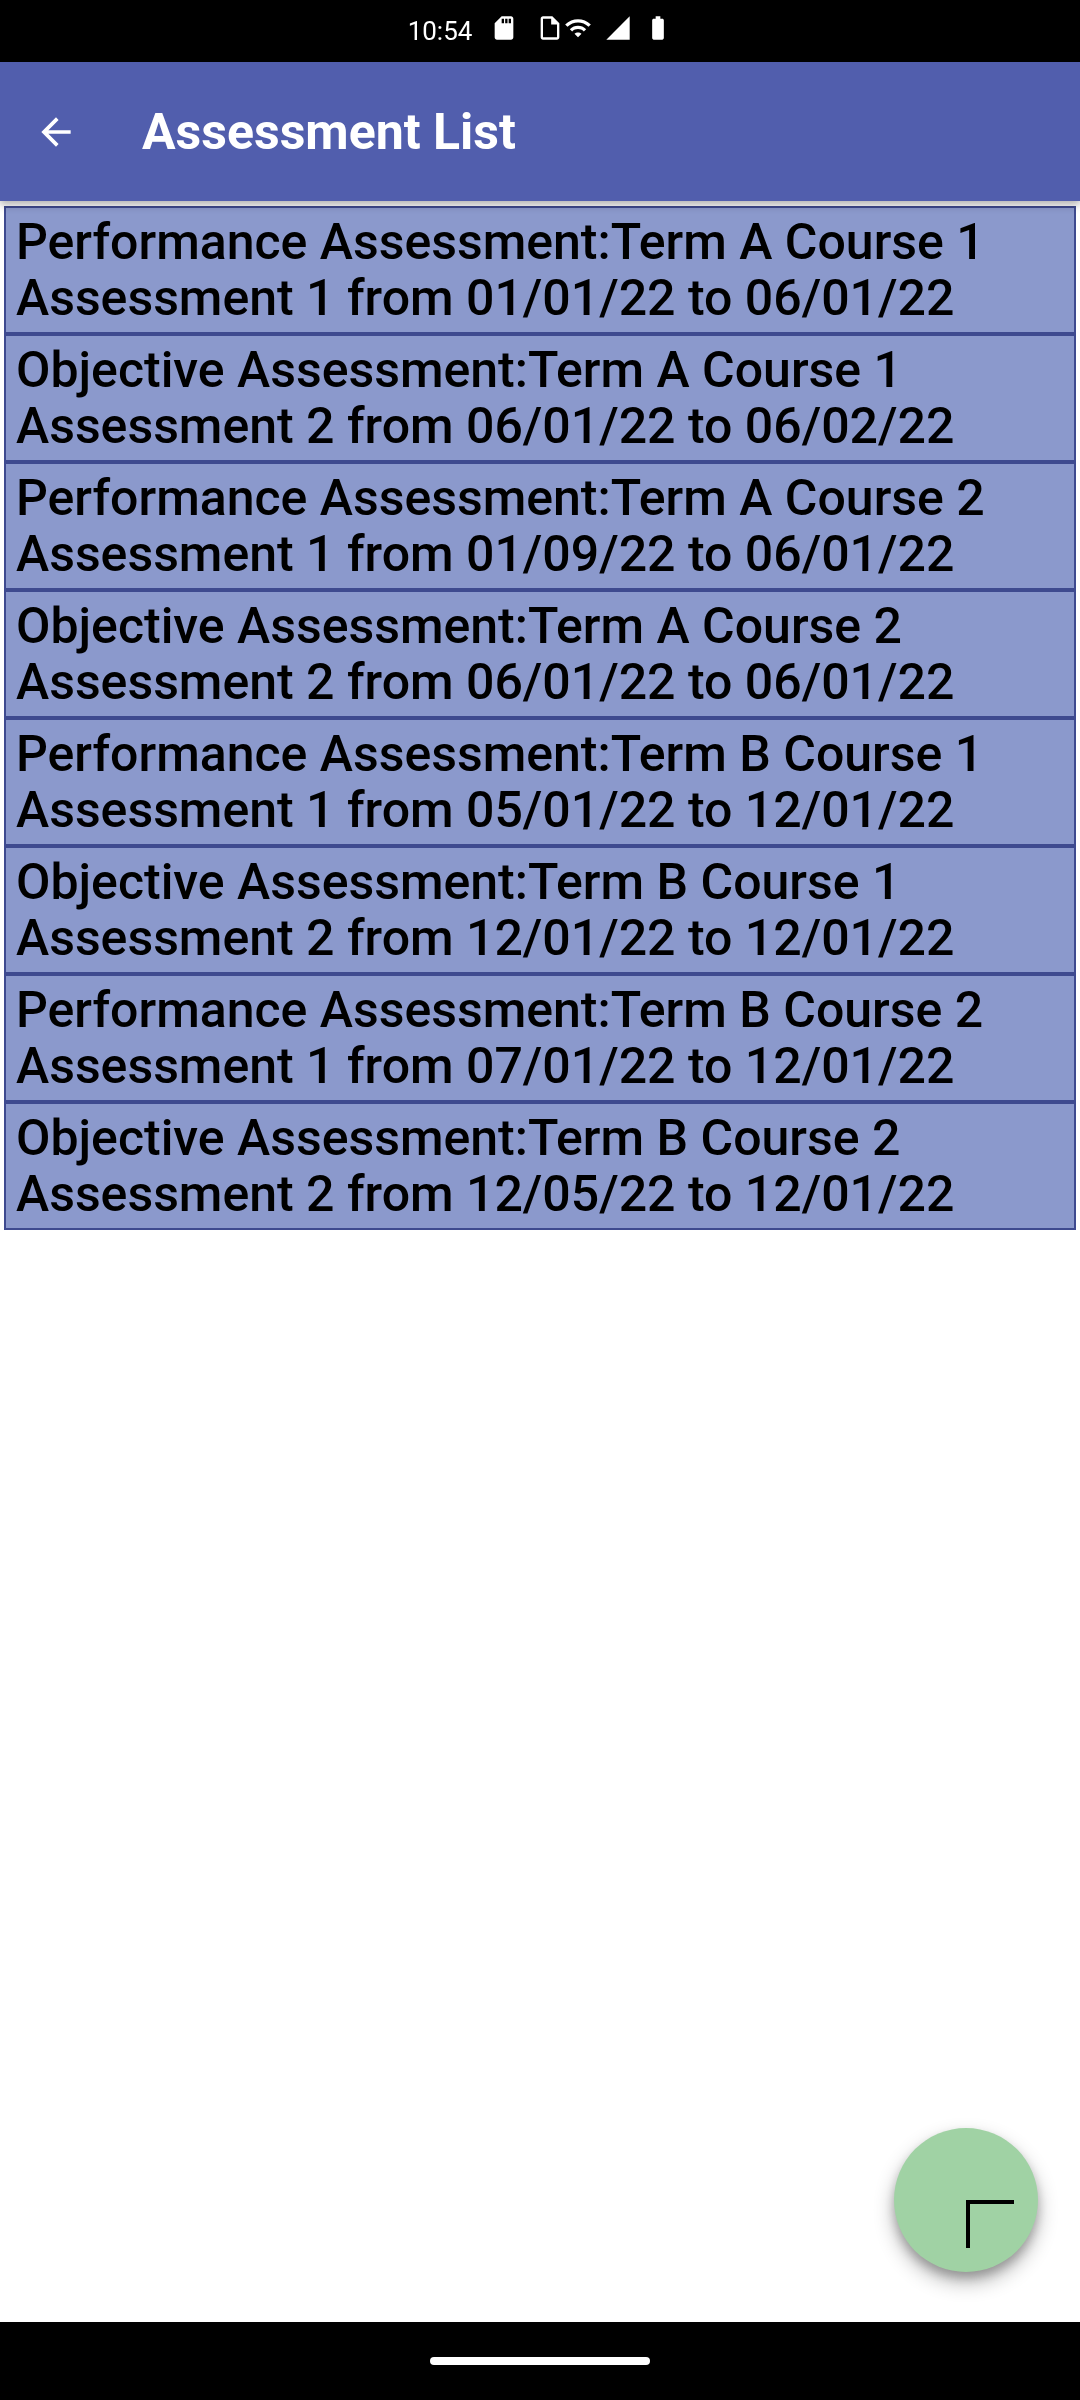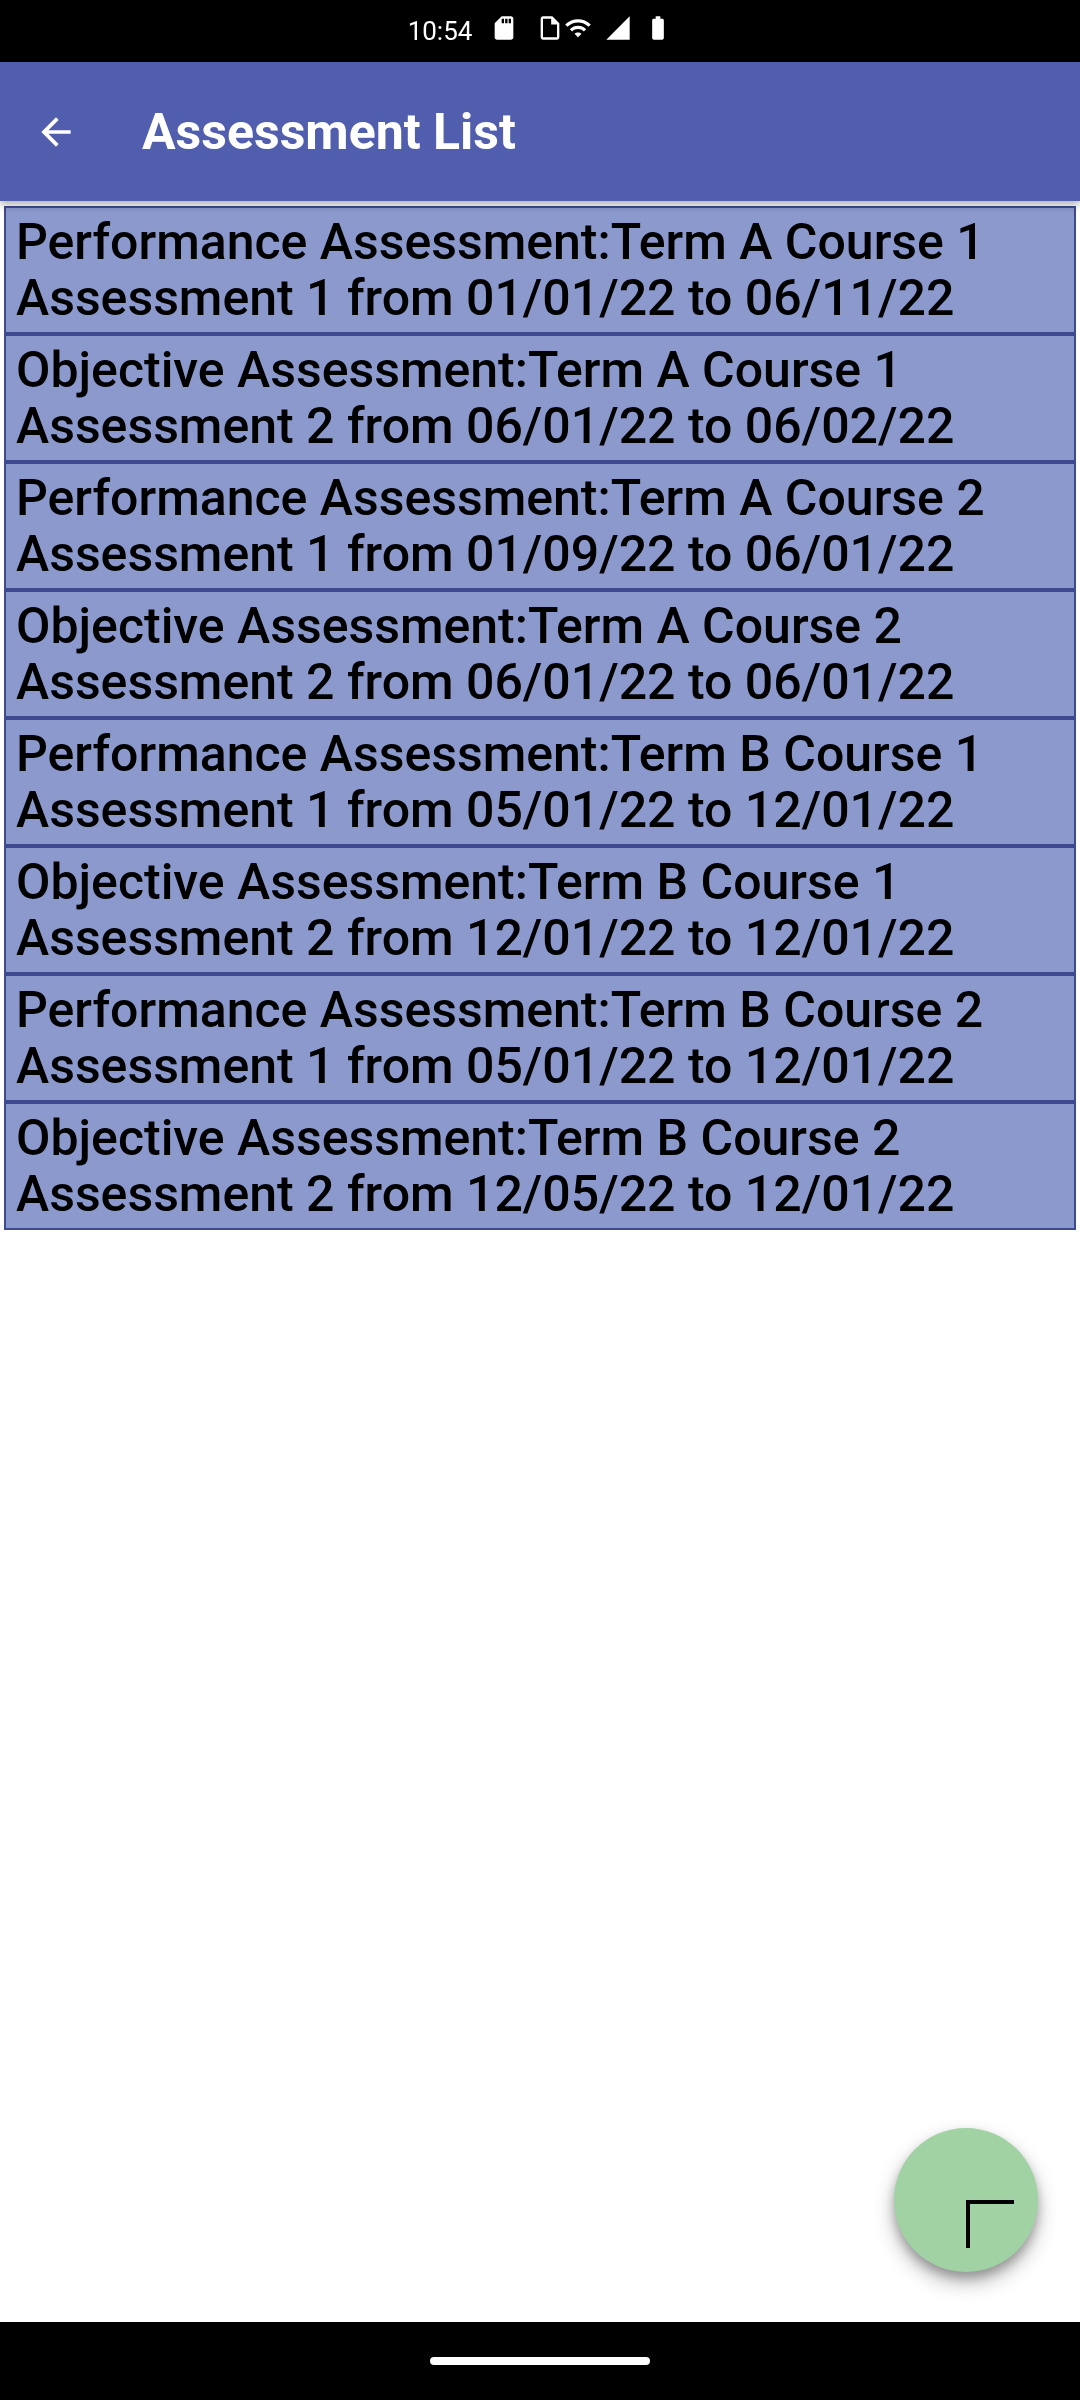--- a/index.html
+++ b/index.html
@@ -205,27 +205,27 @@
     <div class="back-button">
       <svg class="back-arrow" viewBox="0 0 24 24" fill="#fff">
         <path d="M20 11H7.83l5.59-5.59L12 4l-8 8 8 8 1.41-1.41L7.83 13H20v-2z"></path>
       </svg>
     </div>
     <div class="app-title">Assessment List</div>
   </div>
 
   <div class="content-area">
     <div class="list-container">
-      <div class="list-item">Performance Assessment:Term A Course 1 Assessment 1 from 01/01/22 to 06/11/22</div>
+      <div class="list-item">Performance Assessment:Term A Course 1 Assessment 1 from 01/01/22 to 06/01/22</div>
       <div class="list-item">Objective Assessment:Term A Course 1 Assessment 2 from 06/01/22 to 06/02/22</div>
       <div class="list-item">Performance Assessment:Term A Course 2 Assessment 1 from 01/09/22 to 06/01/22</div>
       <div class="list-item">Objective Assessment:Term A Course 2 Assessment 2 from 06/01/22 to 06/01/22</div>
       <div class="list-item">Performance Assessment:Term B Course 1 Assessment 1 from 05/01/22 to 12/01/22</div>
       <div class="list-item">Objective Assessment:Term B Course 1 Assessment 2 from 12/01/22 to 12/01/22</div>
-      <div class="list-item">Performance Assessment:Term B Course 2 Assessment 1 from 05/01/22 to 12/01/22</div>
+      <div class="list-item">Performance Assessment:Term B Course 2 Assessment 1 from 07/01/22 to 12/01/22</div>
       <div class="list-item">Objective Assessment:Term B Course 2 Assessment 2 from 12/05/22 to 12/01/22</div>
     </div>
 
     <div class="fab">
       <span>
         <div class="fab-plus-h"></div>
         <div class="fab-plus-v"></div>
       </span>
     </div>
   </div>

